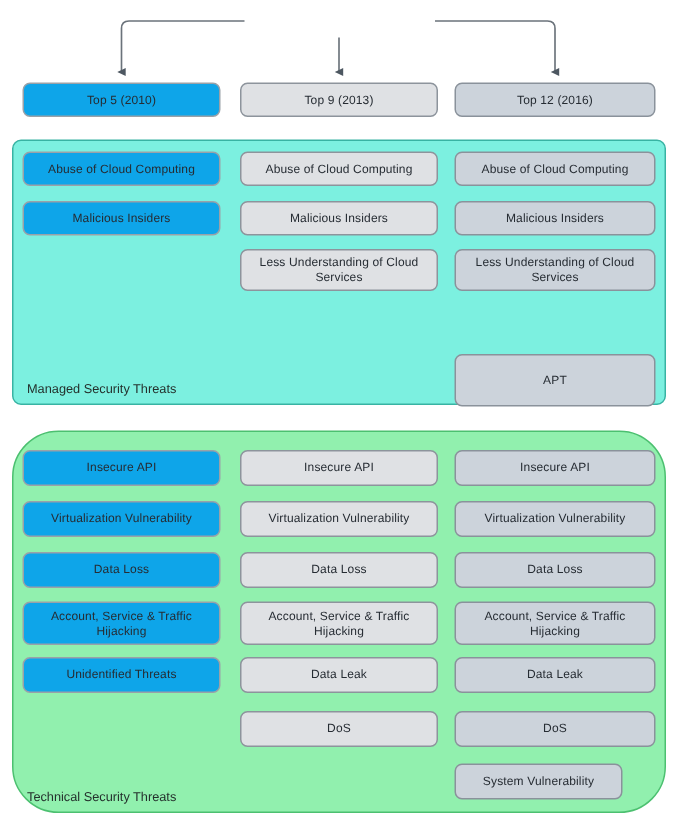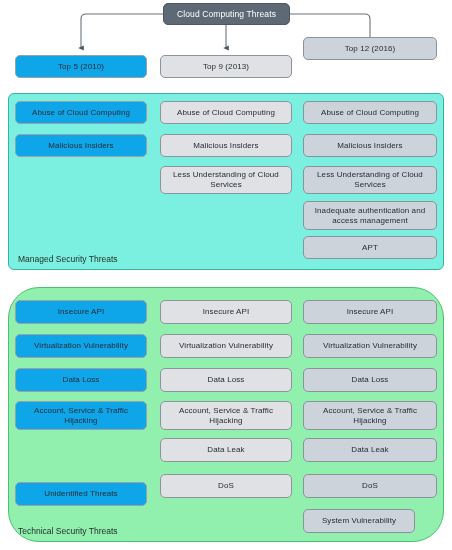--- a/index.html
+++ b/index.html
@@ -92,52 +92,50 @@
     <defs>
       <marker id="arrow" markerWidth="7" markerHeight="7" refX="3" refY="3.2" orient="auto" markerUnits="userSpaceOnUse">
         <path d="M0.4,0.4 L5.6,0.4 L3,6 z" fill="#4d5761"></path>
       </marker>
     </defs>
     <path d="M163,14 L86,14 Q81,14 81,19 L81,48" fill="none" stroke="#6b737b" stroke-width="1.1" marker-end="url(#arrow)"></path>
     <path d="M226,25 L226,48" fill="none" stroke="#6b737b" stroke-width="1.1" marker-end="url(#arrow)"></path>
     <path d="M290,14 L365,14 Q370,14 370,19 L370,48" fill="none" stroke="#6b737b" stroke-width="1.1" marker-end="url(#arrow)"></path>
   </svg>
 
-  <div class="node root" style="left:163px; top:3px; width:127px; height:22px;">Cloud Computing Threats</div>
 
   <div class="node col1" style="left:15px; top:55px; width:132px; height:23px;">Top 5 (2010)</div>
   <div class="node col2" style="left:160px; top:55px; width:132px; height:23px;text-align:center;">Top 9 (2013)</div>
-  <div class="node col3" style="left:303px; top:37px; width:134px; height:23px;">Top 12 (2016)</div>
+  <div class="node col3" style="left:303px; top:55px; width:134px; height:23px;">Top 12 (2016)</div>
 
   <div class="group managed" style="left:8px; top:93px; width:436px; height:177px;">
     <span class="group-label">Managed Security Threats</span>
   </div>
 
   <div class="node col1" style="left:15px; top:101px; width:132px; height:23px;">Abuse of Cloud Computing</div>
   <div class="node col1" style="left:15px; top:134px; width:132px; height:23px;">Malicious Insiders</div>
 
   <div class="node col2" style="left:160px; top:101px; width:132px; height:23px;">Abuse of Cloud Computing</div>
   <div class="node col2" style="left:160px; top:134px; width:132px; height:23px;">Malicious Insiders</div>
   <div class="node col2" style="left:160px; top:166px; width:132px; height:28px;">Less Understanding of Cloud Services</div>
 
   <div class="node col3" style="left:303px; top:101px; width:134px; height:23px;">Abuse of Cloud Computing</div>
   <div class="node col3" style="left:303px; top:134px; width:134px; height:23px;">Malicious Insiders</div>
   <div class="node col3" style="left:303px; top:166px; width:134px; height:28px;">Less Understanding of Cloud Services</div>
-  <div class="node col3" style="left:303px; top:201px; width:134px; height:29px;">Inadequate authentication and access management</div>
-  <div class="node col3" style="left:303px; top:236px; width:134px; height:23px;">APT</div>
+  <div class="node col3" style="left:303px; top:236px; width:134px; height:35px;">APT</div>
 
   <div class="group technical" style="left:8px; top:287px; width:436px; height:255px;border-radius:31px;">
     <span class="group-label">Technical Security Threats</span>
   </div>
 
   <div class="node col1" style="left:15px; top:300px; width:132px; height:24px;">Insecure API</div>
   <div class="node col1" style="left:15px; top:334px; width:132px; height:24px;">Virtualization Vulnerability</div>
   <div class="node col1" style="left:15px; top:368px; width:132px; height:24px;">Data Loss</div>
   <div class="node col1" style="left:15px; top:401px; width:132px; height:29px;">Account, Service &amp; Traffic Hijacking</div>
-  <div class="node col1" style="left:15px; top:438px; width:132px; height:24px;margin-top:44px;">Unidentified Threats</div>
+  <div class="node col1" style="left:15px; top:438px; width:132px; height:24px;">Unidentified Threats</div>
 
   <div class="node col2" style="left:160px; top:300px; width:132px; height:24px;">Insecure API</div>
   <div class="node col2" style="left:160px; top:334px; width:132px; height:24px;">Virtualization Vulnerability</div>
   <div class="node col2" style="left:160px; top:368px; width:132px; height:24px;">Data Loss</div>
   <div class="node col2" style="left:160px; top:401px; width:132px; height:29px;">Account, Service &amp; Traffic Hijacking</div>
   <div class="node col2" style="left:160px; top:438px; width:132px; height:24px;">Data Leak</div>
   <div class="node col2" style="left:160px; top:474px; width:132px; height:24px;">DoS</div>
 
   <div class="node col3" style="left:303px; top:300px; width:134px; height:24px;">Insecure API</div>
   <div class="node col3" style="left:303px; top:334px; width:134px; height:24px;">Virtualization Vulnerability</div>

